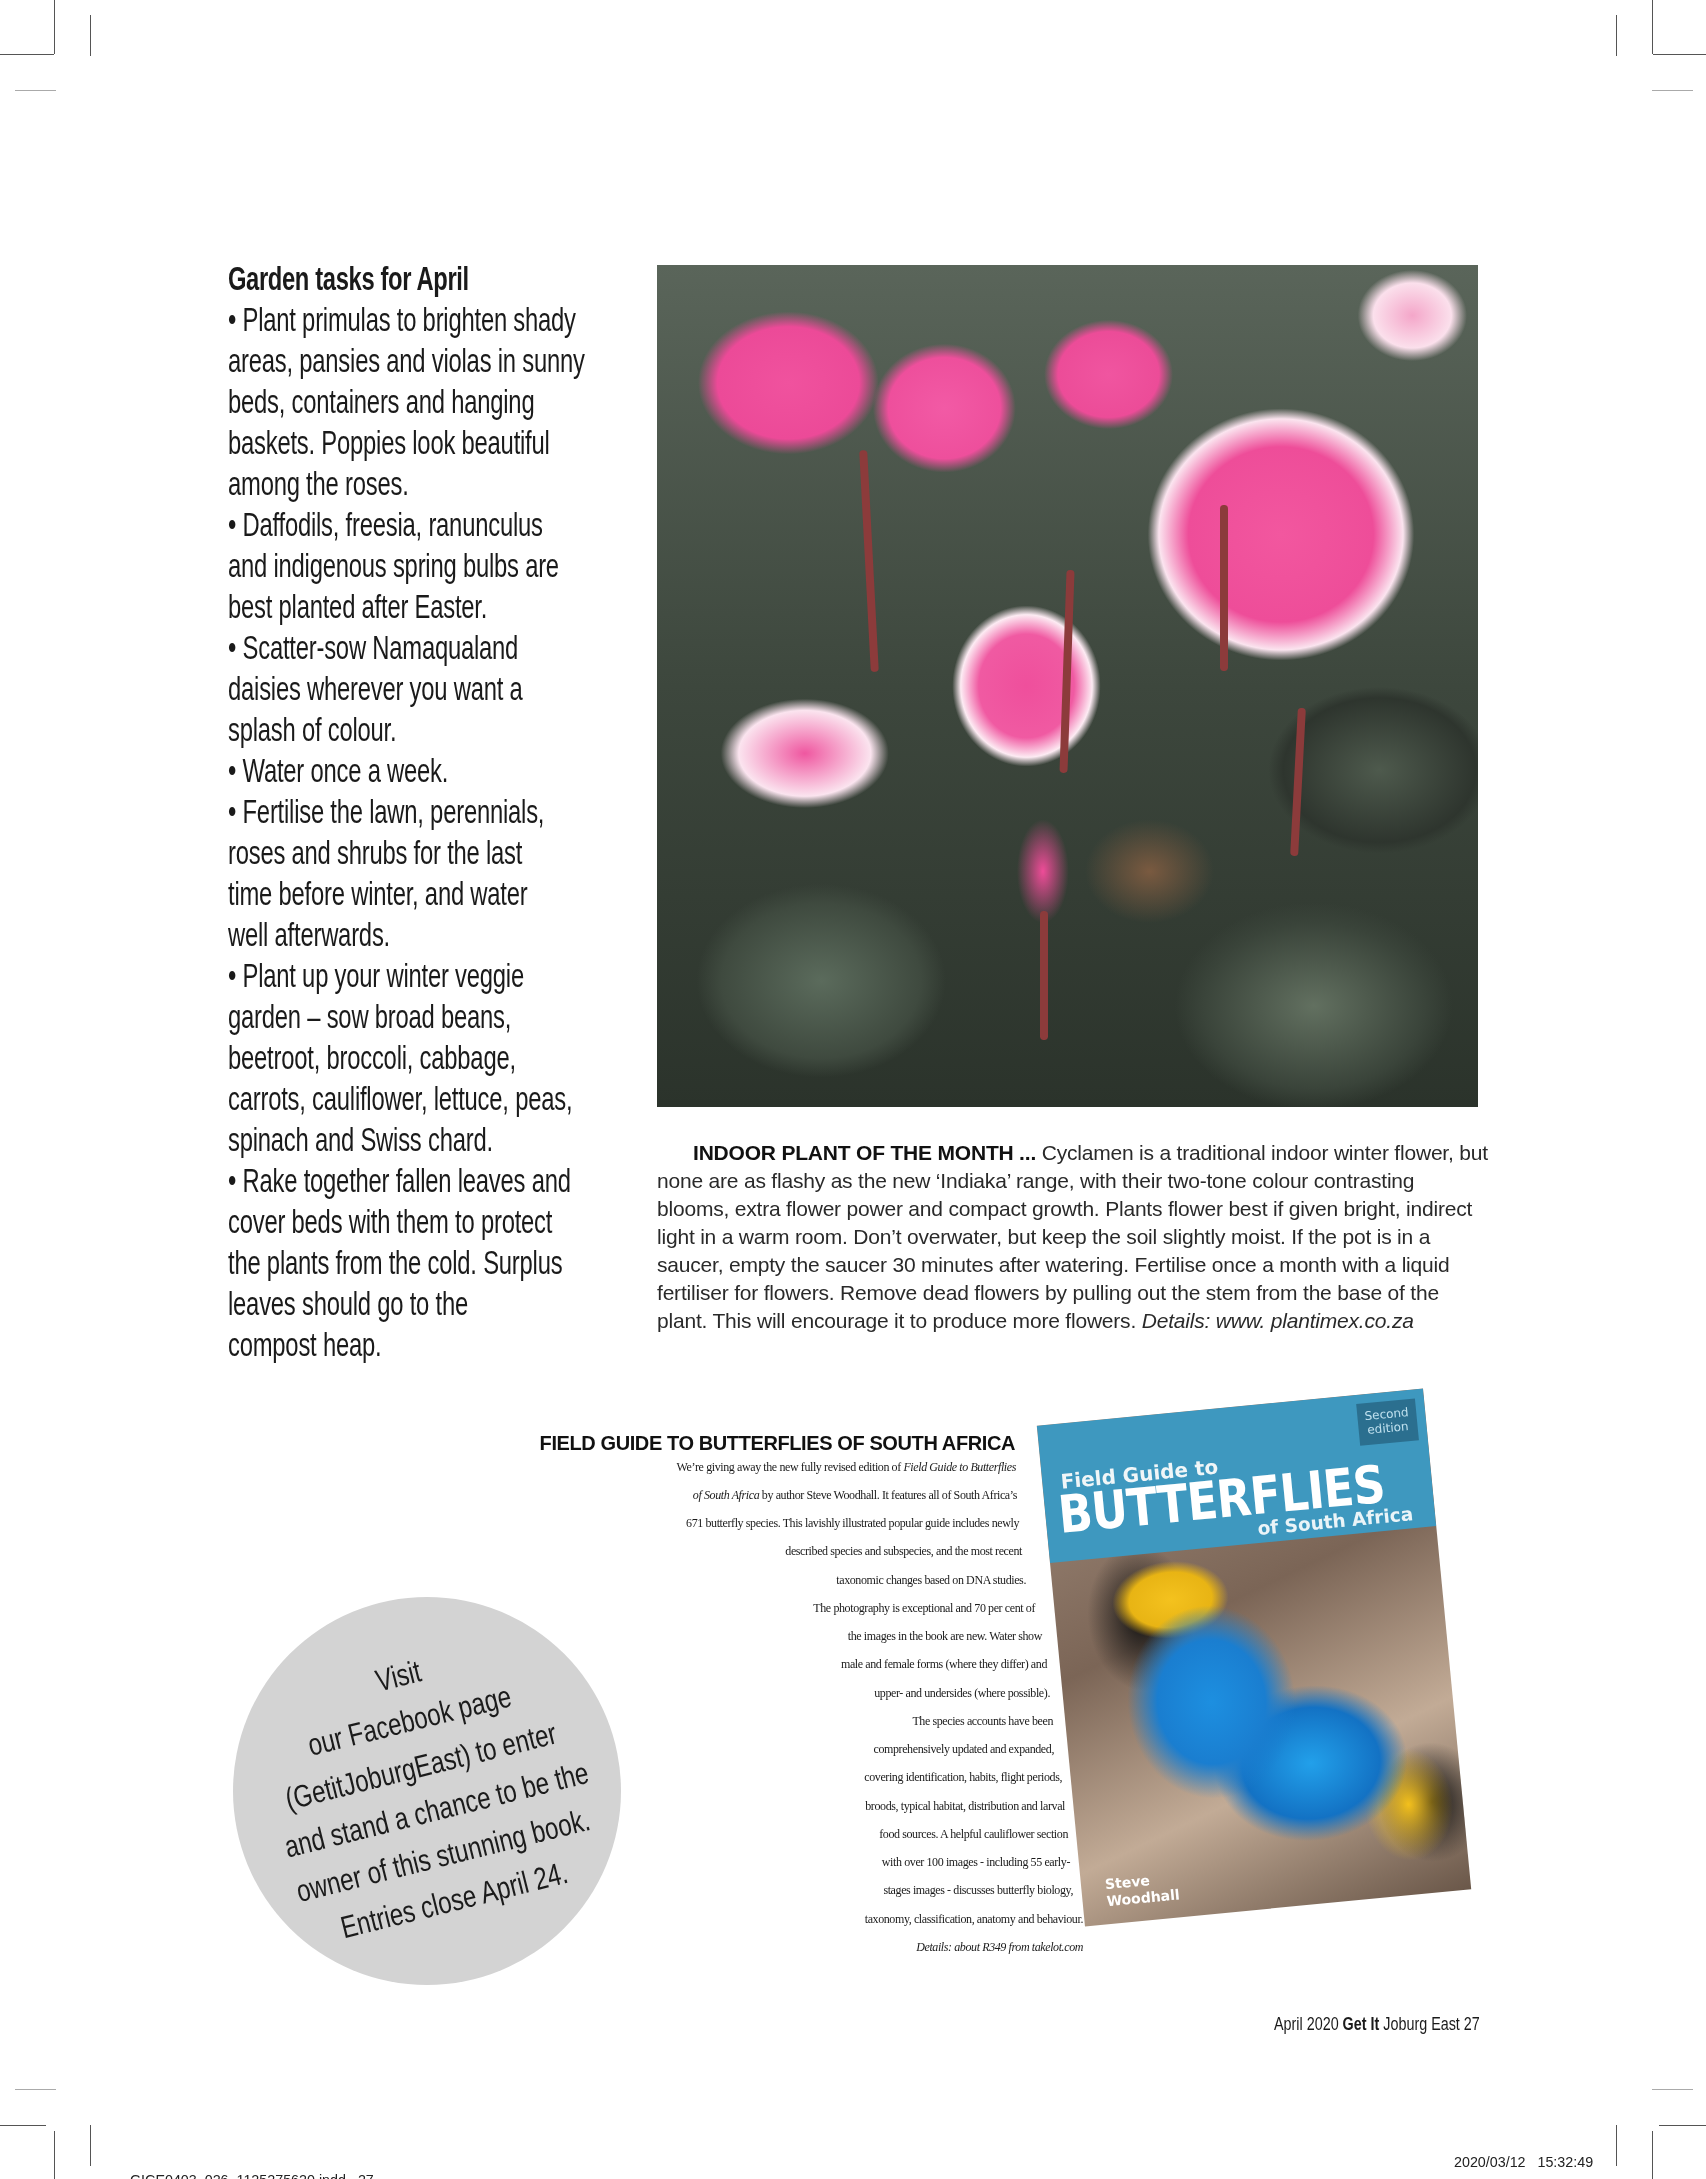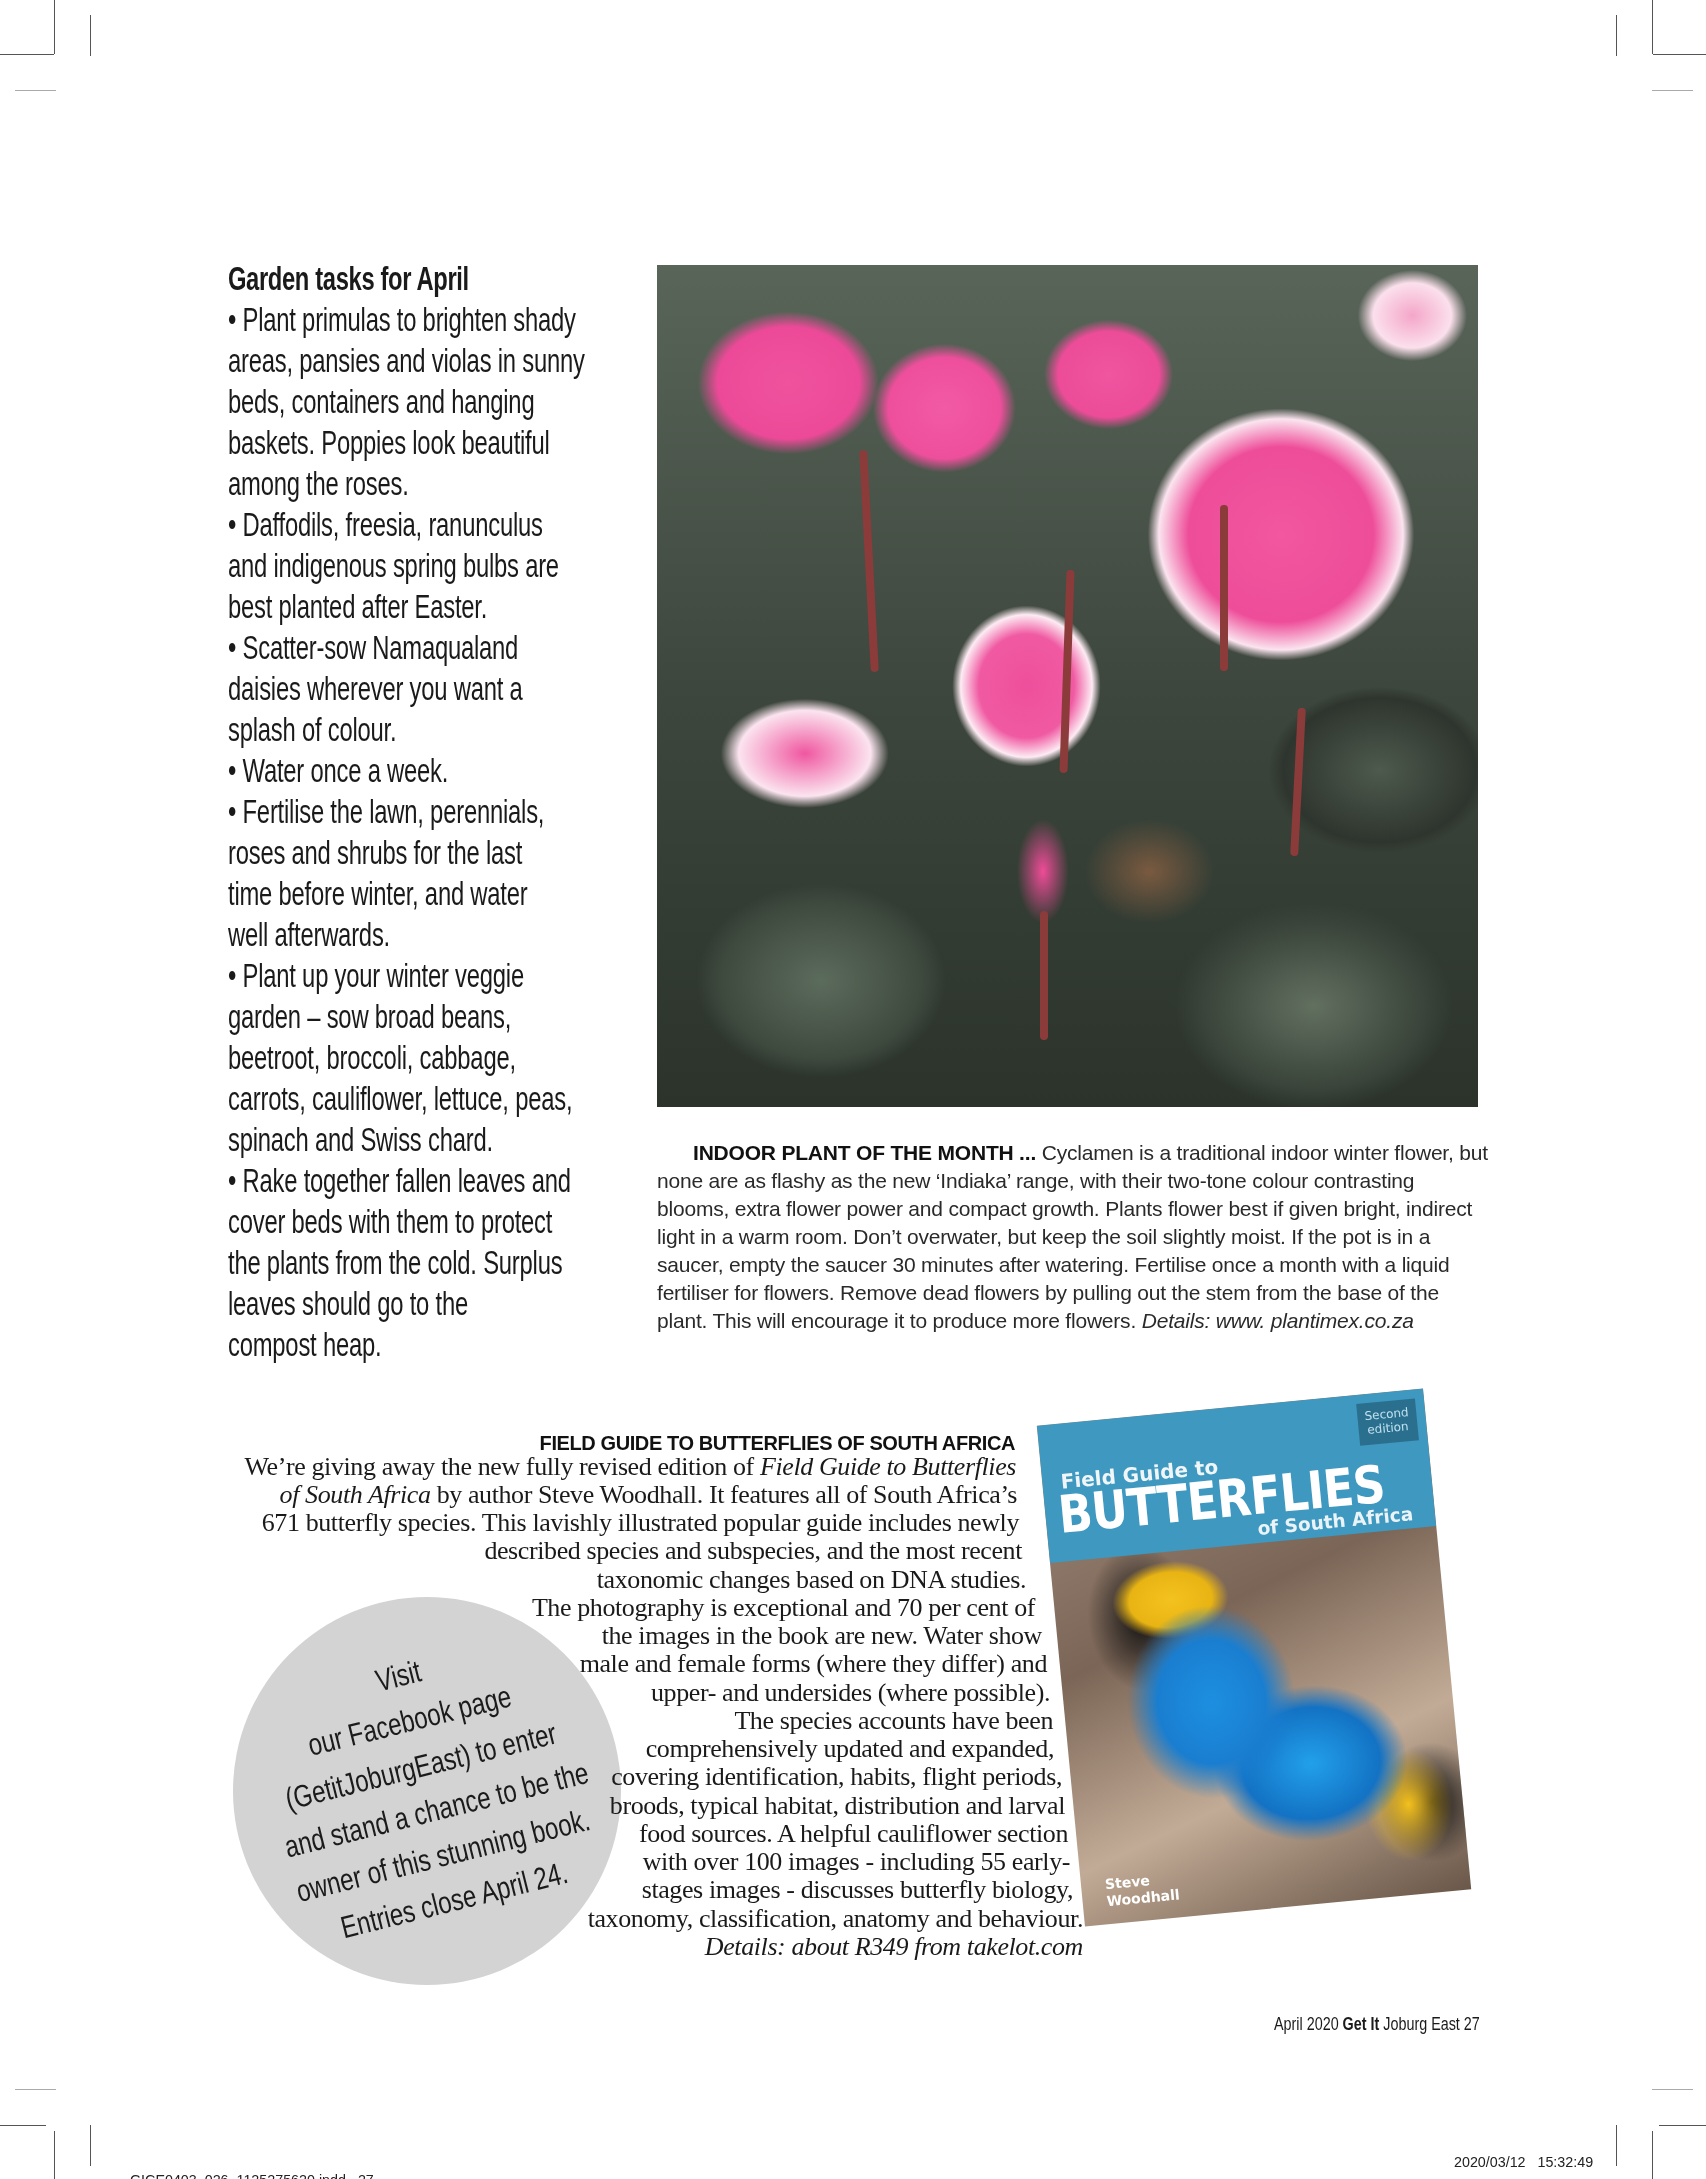--- a/index.html
+++ b/index.html
@@ -39,21 +39,21 @@
   }
   .photo .stem { position:absolute; width:8.3px; background:#8c3b3b; border-radius:3.7px; }
 
   .caption { position:absolute; left:657px; top:1139px; width:831px;
     font-family:"Liberation Sans","DejaVu Sans",sans-serif; font-size:21px; line-height:28px; color:#2a2a2a;
     letter-spacing:-0.2px; }
   .caption .head { font-weight:bold; color:#111;margin-left:36px; }
   .caption em { font-style:italic; }
   .bf-title { position:absolute; left:480px; top:1432px; width:535px; text-align:right;
     font-family:"Liberation Sans",sans-serif; font-weight:bold; font-size:20px; color:#111; letter-spacing:-0.4px; }
-  .bf-line { position:absolute; white-space:nowrap; font-size:26px; line-height:28px; text-align:left;
+  .bf-line { position:absolute; white-space:nowrap; font-size:12px; line-height:28px; text-align:left;
     letter-spacing:-0.4px; }
   .bf-line em { font-style:italic; }
 
   
   .circle { position:absolute; left:233px; top:1597px; width:388px; height:388px; border-radius:50%;
     background:#d3d3d3; }
   .circle-text { position:absolute; left:233px; top:1597px; width:388px; height:388px;
     transform:rotate(-14deg); transform-origin:center;
     font-family:"Liberation Sans Narrow","Liberation Sans",sans-serif; }
   .circle-text .cl { position:absolute; left:0; width:388px; text-align:center; font-size:31px; line-height:37px;

